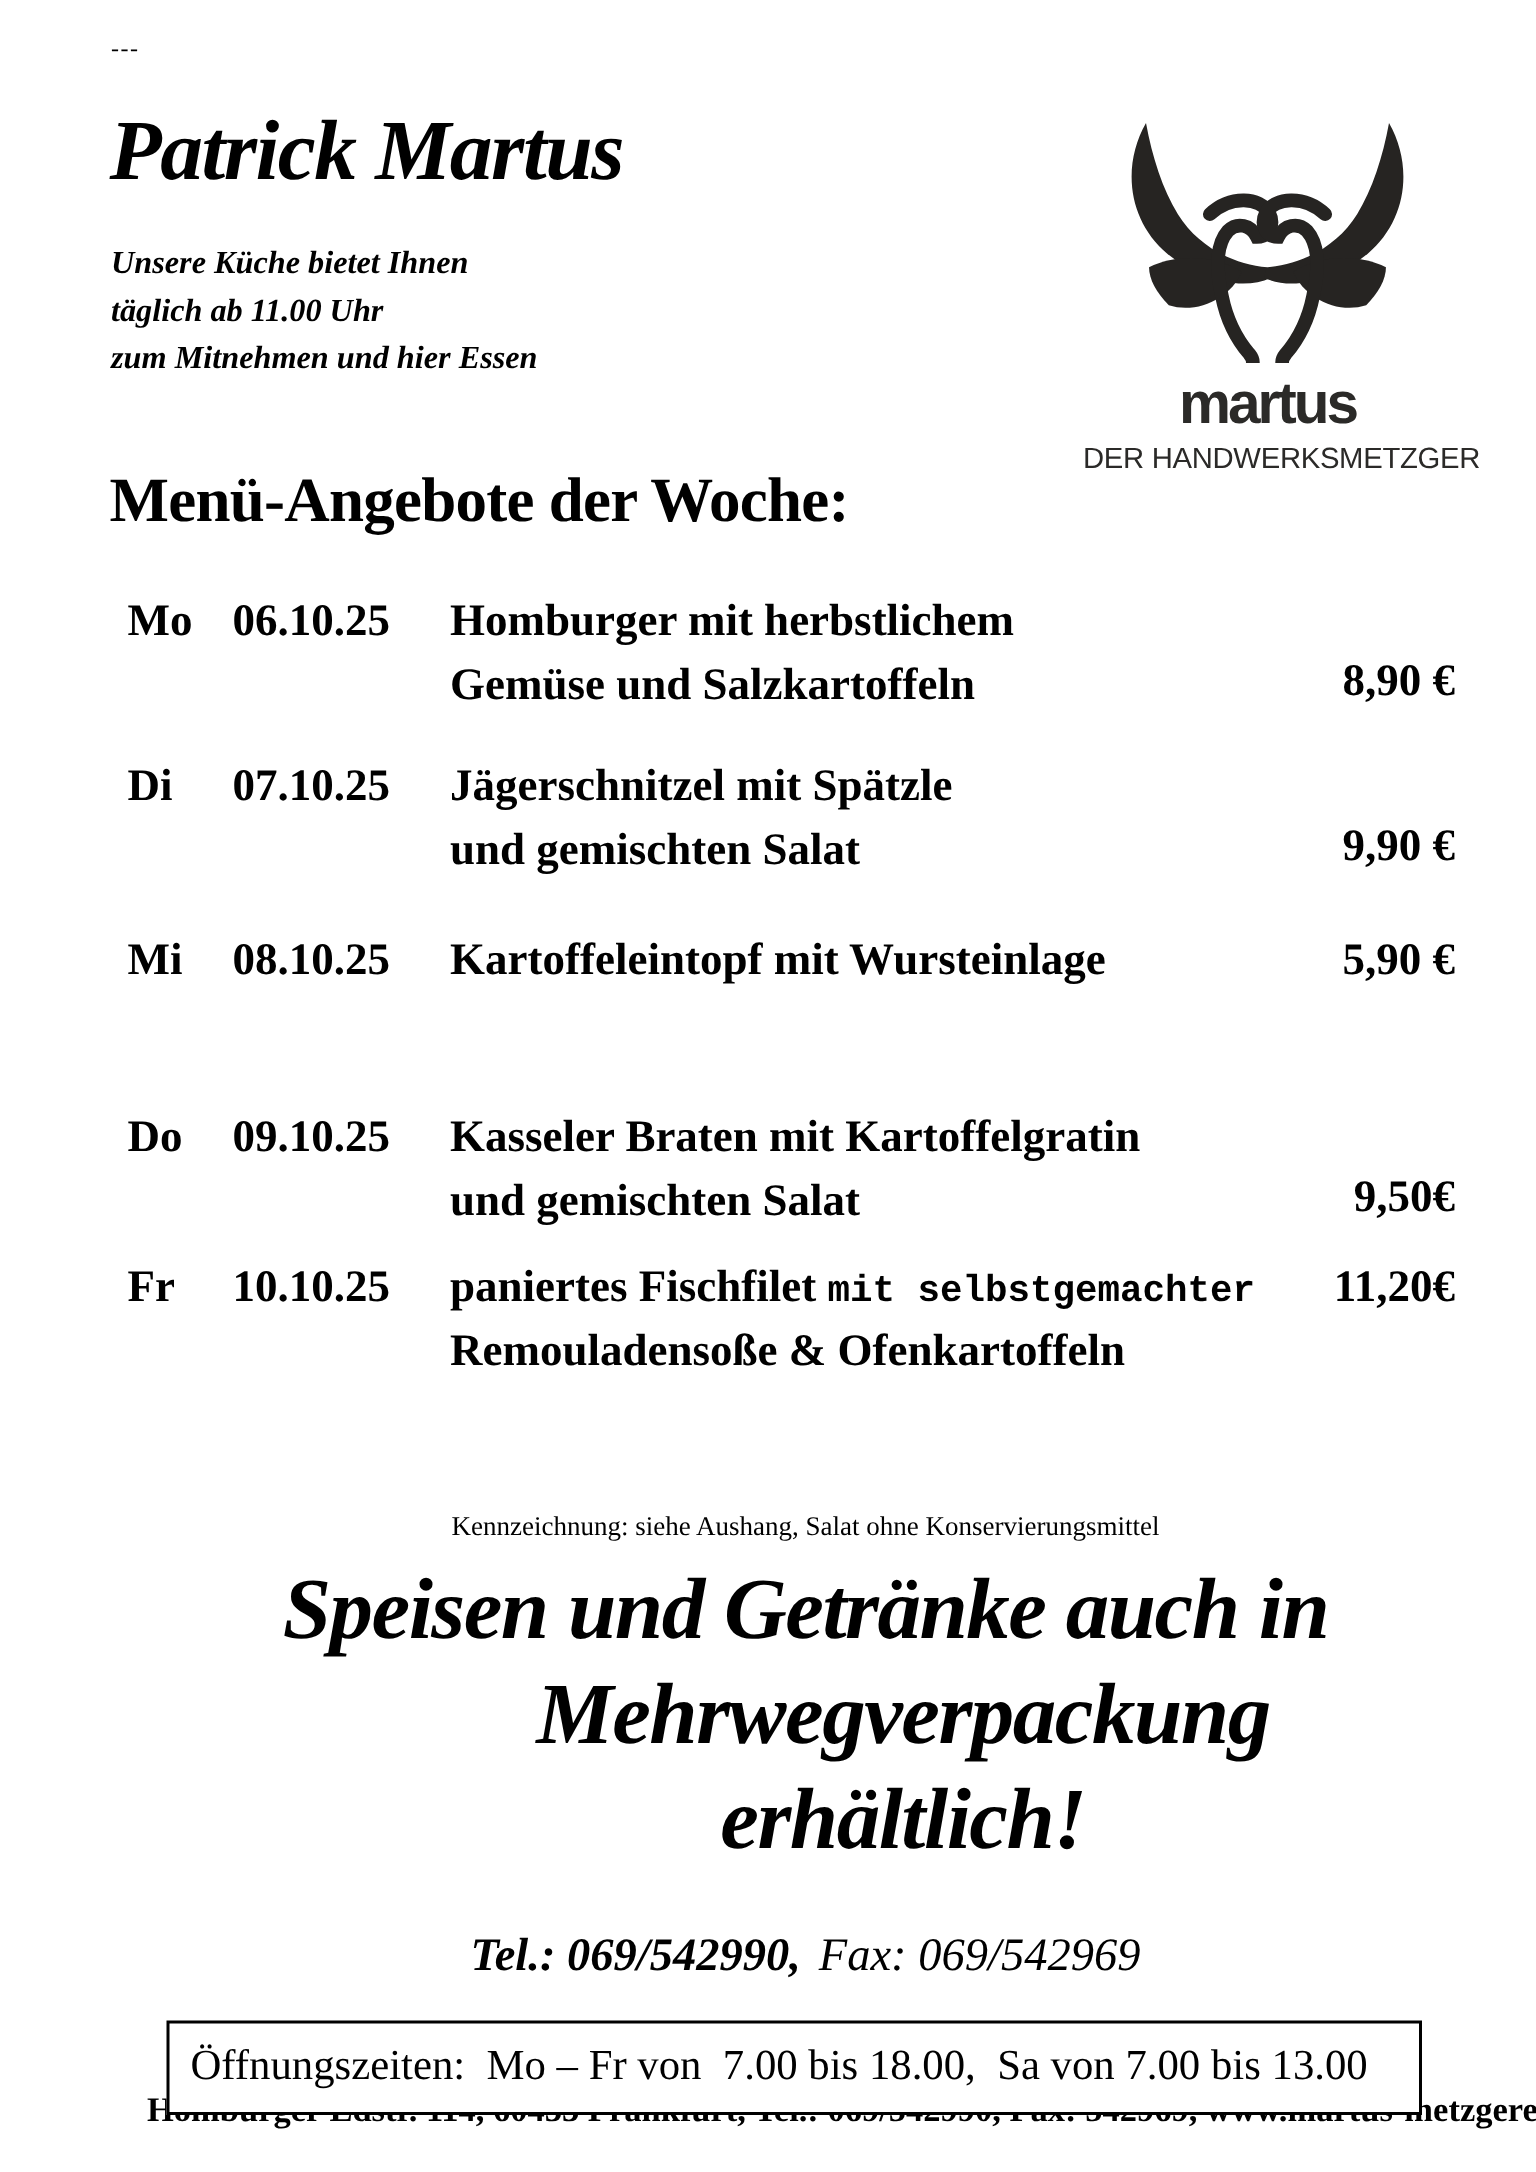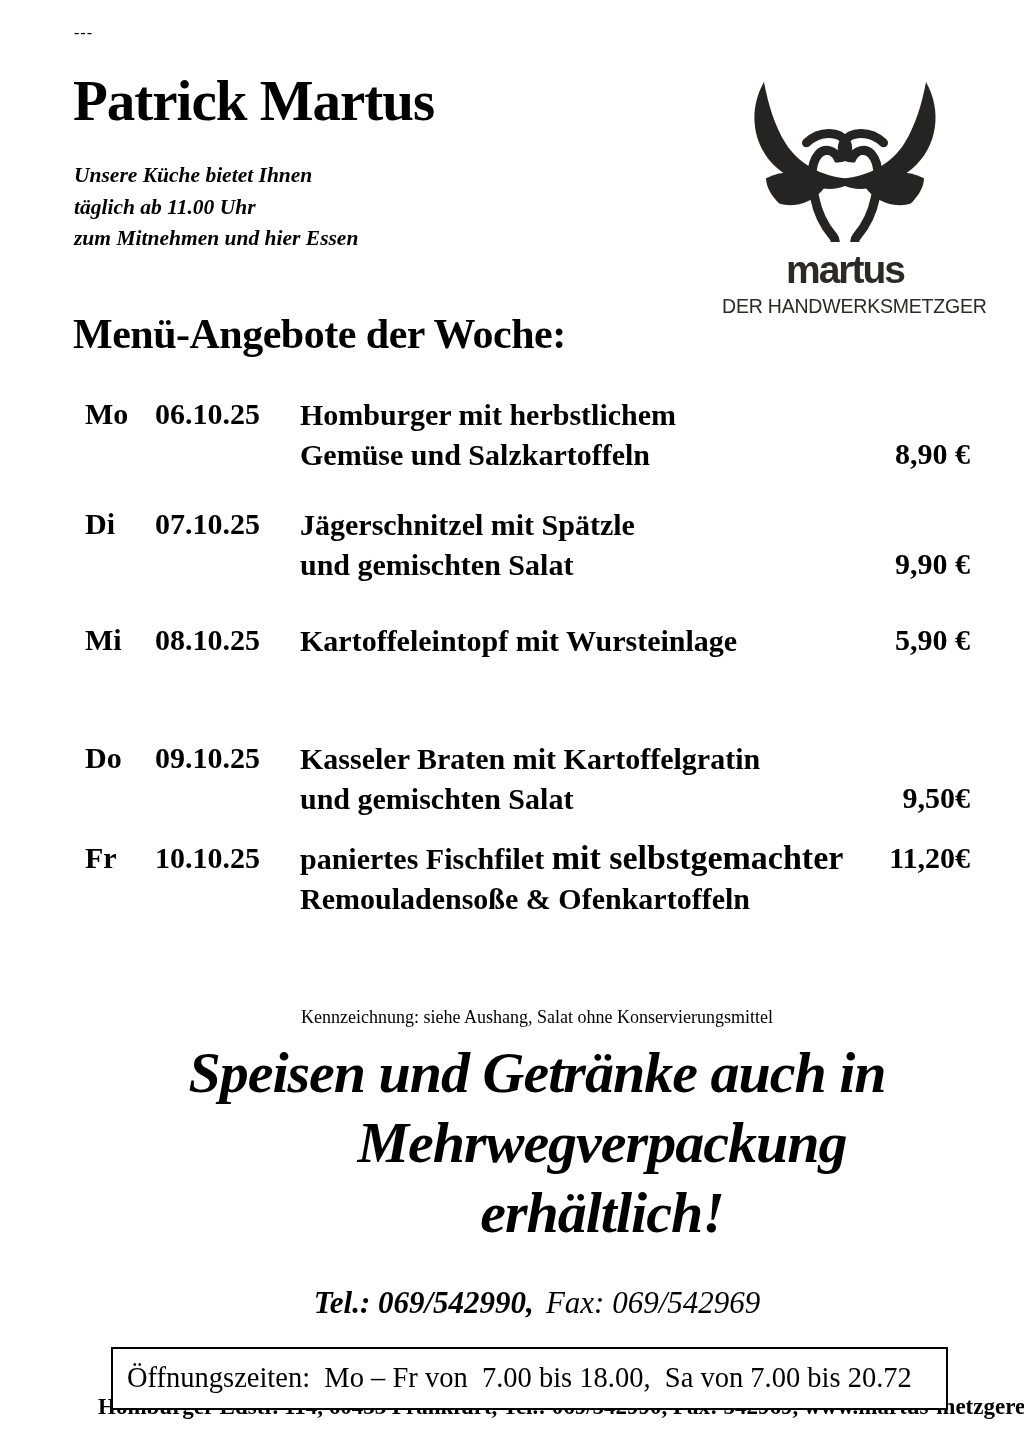--- a/index.html
+++ b/index.html
@@ -11,21 +11,21 @@
     color:#000;
     font-family:"Liberation Serif", serif;
     overflow:hidden;
   }
   .abs{position:absolute;}
   
   .dashes{left:74px;top:24px;font-size:16px;letter-spacing:1px;}
   
   .main-title{
     left:73px;top:68px;
-    font-size:57px;font-weight:bold;
+    font-size:57px;font-weight:bold;font-style:italic;
     letter-spacing:-1px;white-space:nowrap;
   }
   
   .intro{
     left:74px;top:160px;
     font-size:21.5px;font-weight:bold;font-style:italic;
     line-height:31.5px;white-space:pre;
   }
   
   .logo{left:722px;top:80px;width:246px;text-align:center;color:#2b2a28;}
@@ -47,21 +47,21 @@
   }
   
   .row{
     position:absolute;left:85px;width:885px;
     display:flex;align-items:flex-start;
     font-size:30px;font-weight:bold;line-height:40px;
   }
   .day{flex:0 0 70px;}
   .date{flex:0 0 145px;}
   .desc{flex:0 0 565px;}
-  .desc .small{font-size:34px;}
+  .desc .small{font-size:25px;font-family:Liberation Mono, monospace;}
   .price{position:absolute;right:0;top:0;white-space:nowrap;}
   .price.on-line2{top:40px;}
   .row-mo{top:394px;}
   .row-di{top:504px;}
   .row-mi{top:620px;}
   .row-do{top:738px;}
   .row-fr{top:838px;}
   
   .labeling{
     left:75px;top:1007px;width:924px;
@@ -182,16 +182,16 @@
 
   <div class="abs labeling">Kennzeichnung: siehe Aushang, Salat ohne Konservierungsmittel</div>
 
   <div class="abs phone-line">
     <span class="tel">Tel.: 069/542990,</span><span class="fax">Fax: 069/542969</span>
   </div>
 
   <div class="abs footer-line">Homburger Ldstr. 114, 60433 Frankfurt, Tel.: 069/542990, Fax: 542969, www.martus-metzgerei.de</div>
 
   <div class="abs hours-box">
-    <div class="hours-text">Öffnungszeiten:  Mo – Fr von  7.00 bis 18.00,  Sa von 7.00 bis 20.72</div>
+    <div class="hours-text">Öffnungszeiten:  Mo – Fr von  7.00 bis 18.00,  Sa von 7.00 bis 13.00</div>
   </div>
 
 </div>
 
 </body></html>

